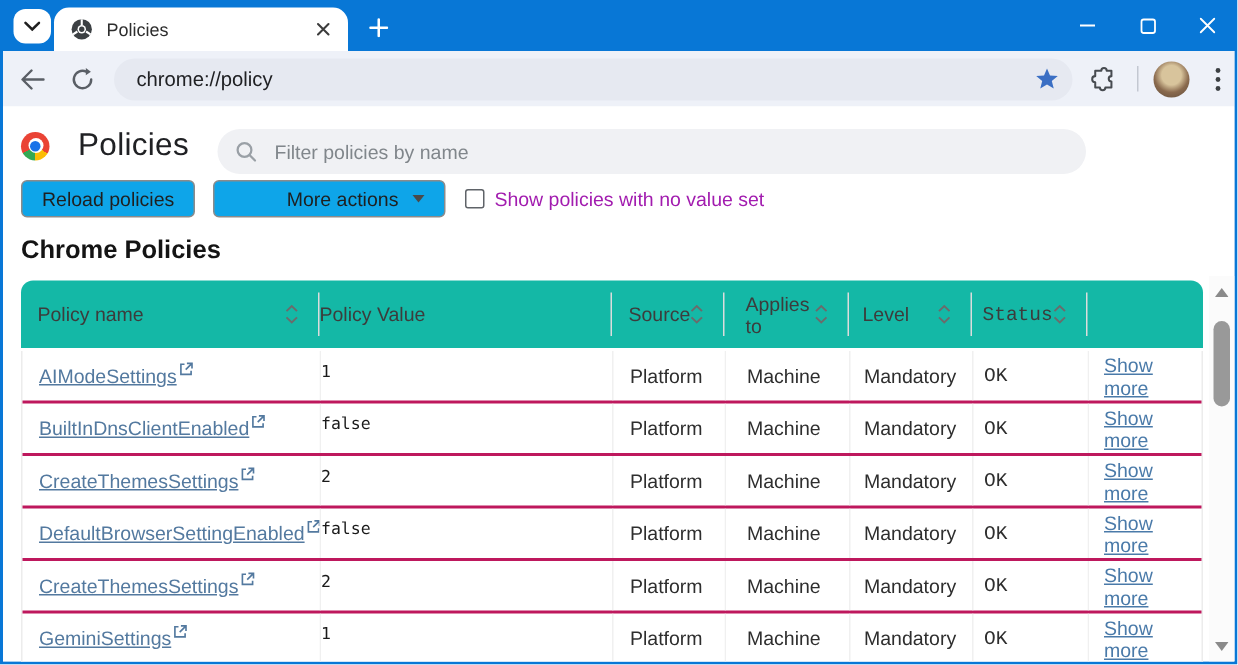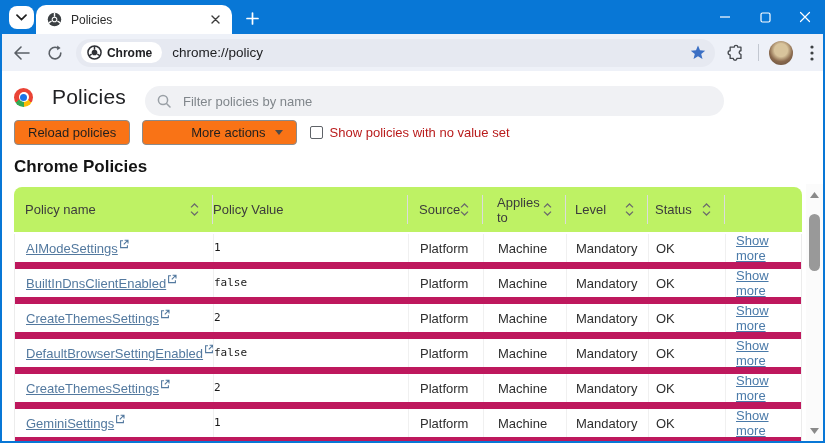--- a/index.html
+++ b/index.html
@@ -38,44 +38,44 @@
   .page-head { position:absolute; left:12px; top:10px; right:20px; height:32px; display:flex; align-items:center; }
   .chrome-logo { width:19px; height:19px; border-radius:50%; background:conic-gradient(from 120deg, #fbbc05 0 60deg, #34a853 60deg 120deg, #ea4335 120deg 360deg); position:relative; flex:0 0 auto; }
   .chrome-logo::before { content:""; position:absolute; left:4.5px; top:4.5px; width:10px; height:10px; background:#fff; border-radius:50%; }
   .chrome-logo::after { content:""; position:absolute; left:6px; top:6px; width:7px; height:7px; background:#1a73e8; border-radius:50%; }
   .page-title { font-size:21px; font-weight:500; color:#202124; margin-left:19px; letter-spacing:.2px; }
   .search-pill { position:absolute; left:131px; top:5px; width:579px; height:30px; background:#f0f1f4; border-radius:15px; display:flex; align-items:center; padding:0 12px; }
   .search-pill input { border:none; outline:none; background:transparent; font-size:13px; color:#202124; flex:1; margin-left:12px; font-family:"Liberation Sans", sans-serif; }
   .search-pill input::placeholder { color:#80868b; }
 
   .actions { position:absolute; left:12px; top:48px; right:20px; height:26px; display:flex; align-items:center; }
-  .btn { height:25px; background:#f97316; border:1px solid #8b8b8b; border-radius:4px; font-size:13px; color:#1f1f1f; display:flex; align-items:center; padding:0 13px; cursor:pointer; }
+  .btn { height:25px; background:#0ea5e9; border:1px solid #8b8b8b; border-radius:4px; font-size:13px; color:#1f1f1f; display:flex; align-items:center; padding:0 13px; cursor:pointer; }
   .btn.more { margin-left:12px; gap:9px;padding-left:48px; }
   .caret-down { width:0; height:0; border-left:4px solid transparent; border-right:4px solid transparent; border-top:5px solid #4a4a4a; }
   .checkbox { width:13px; height:13px; border:1px solid #5f6368; border-radius:2px; background:#fff; margin-left:13px; cursor:pointer; flex:0 0 auto; }
-  .checkbox-label { font-size:13px; color:#b91c1c; margin-left:7px; }
+  .checkbox-label { font-size:13px; color:#a21caf; margin-left:7px; }
 
   .section-title { position:absolute; left:12px; top:86px; font-size:17px; font-weight:bold; color:#141414; }
 
   
   .table-card { position:absolute; left:12px; top:116px; width:788px; bottom:-10px; }
-  .thead { display:grid; grid-template-columns:198px 195px 75px 83px 82px 77px 1fr; height:45px; background:#bef264; border-radius:8px 8px 0 0; }
+  .thead { display:grid; grid-template-columns:198px 195px 75px 83px 82px 77px 1fr; height:45px; background:#14b8a6; border-radius:8px 8px 0 0; }
   .th { display:flex; align-items:center; justify-content:space-between; font-size:13px; color:#3c3c3c; padding-right:13px; position:relative; }
   .th + .th::before { content:""; position:absolute; left:0; top:8px; bottom:8px; width:1px; background:#dcdcdc; }
   .sort-icon { color:#6b6b6b; flex:0 0 auto; cursor:pointer; }
   .tbody { background:#fff; border-left:1px solid #ececec; border-right:1px solid #ececec; margin-top:2px; }
-  .tr { display:grid; grid-template-columns:198px 195px 75px 83px 82px 77px 1fr; height:35px; border-bottom:7px solid #be185d; }
+  .tr { display:grid; grid-template-columns:198px 195px 75px 83px 82px 77px 1fr; height:35px; border-bottom:2px solid #be185d; }
   .td { display:flex; align-items:center; font-size:13px; color:#2e2e2e; position:relative; overflow:hidden; }
   .tr .td + .td::before { content:""; position:absolute; left:0; top:0; bottom:0; width:1px; background:#f0f0f0; }
   .th:nth-child(1), .td:nth-child(1) { padding-left:11px; }
   .th:nth-child(2), .td:nth-child(2) { padding-left:1px; }
   .th:nth-child(3), .td:nth-child(3) { padding-left:12px; }
   .th:nth-child(4), .td:nth-child(4) { padding-left:15px; }
   .th:nth-child(5), .td:nth-child(5) { padding-left:10px; }
-  .th:nth-child(6), .td:nth-child(6) { padding-left:8px; }
+  .th:nth-child(6), .td:nth-child(6) { padding-left:8px;font-family:Liberation Mono, monospace; }
   .th:nth-child(7), .td:nth-child(7) { padding-left:11px; }
   .policy-link { color:#53799f; text-decoration:underline; cursor:pointer; display:inline-flex; align-items:flex-start; gap:1px; }
   .ext-icon { color:#53799f; margin-top:-2px; }
   .mono-val { font-family:"DejaVu Sans Mono", monospace; font-size:11px; color:#1a1a1a; align-self:flex-start; margin-top:7px; }
   .show-more { color:#4a7aa9; text-decoration:underline; cursor:pointer; }
 
   
   .scrollbar { position:absolute; right:0; top:113px; bottom:0; width:17px; background:#fbfbfb; }
   .sb-arrow { position:absolute; left:0; width:17px; height:14px; display:flex; align-items:center; justify-content:center; color:#8a8a8a; cursor:pointer; }
   .sb-up { top:4px; }
@@ -141,28 +141,20 @@
             <path d="M8 1 L2 7 L8 13 M2.2 7 H16" fill="none" stroke="currentColor" stroke-width="1.6" stroke-linecap="round" stroke-linejoin="round"></path>
           </svg>
       </span>
       <span class="nav-btn">
         <svg width="16" height="16" viewBox="0 0 16 16">
             <path d="M13.8 8 A5.8 5.8 0 1 1 10.5 2.8" fill="none" stroke="currentColor" stroke-width="1.6" stroke-linecap="round"></path>
             <path d="M10.2 0.4 L13.6 2.9 L10.2 5.2 Z" fill="currentColor"></path>
           </svg>
       </span>
       <div class="omnibox">
-        <span class="chip">
-          <svg width="15" height="15" viewBox="0 0 16 16">
-            <circle cx="8" cy="8" r="7" fill="none" stroke="#2f3136" stroke-width="1.6"></circle>
-            <circle cx="8" cy="8" r="3" fill="#2f3136"></circle>
-            <path d="M8 1.4 L8 5 M2 11.5 L5 9.7 M14 11.5 L11 9.7" stroke="#2f3136" stroke-width="1.6"></path>
-          </svg>
-          <span class="chip-label">Chrome</span>
-        </span>
         <span class="url-text">chrome://policy</span>
         <span class="star-btn">
           <svg width="16" height="15" viewBox="0 0 16 15">
               <path d="M8 0.6 L10 5.3 L15.2 5.7 L11.2 9 L12.5 14 L8 11.3 L3.5 14 L4.8 9 L0.8 5.7 L6 5.3 Z" fill="currentColor"></path>
             </svg>
         </span>
       </div>
       <span class="ext-btn">
         <svg width="18" height="18" viewBox="0 0 20 20">
             <path d="M8 3.5 a2 2 0 0 1 4 0 h3.5 v4 a2 2 0 0 0 0 4 v4.5 h-4.5 a2 2 0 0 1 -4 0 H3.5 v-4 a2 2 0 0 1 0 -4.5 v-4 Z" fill="none" stroke="currentColor" stroke-width="1.5" stroke-linejoin="round"></path>

